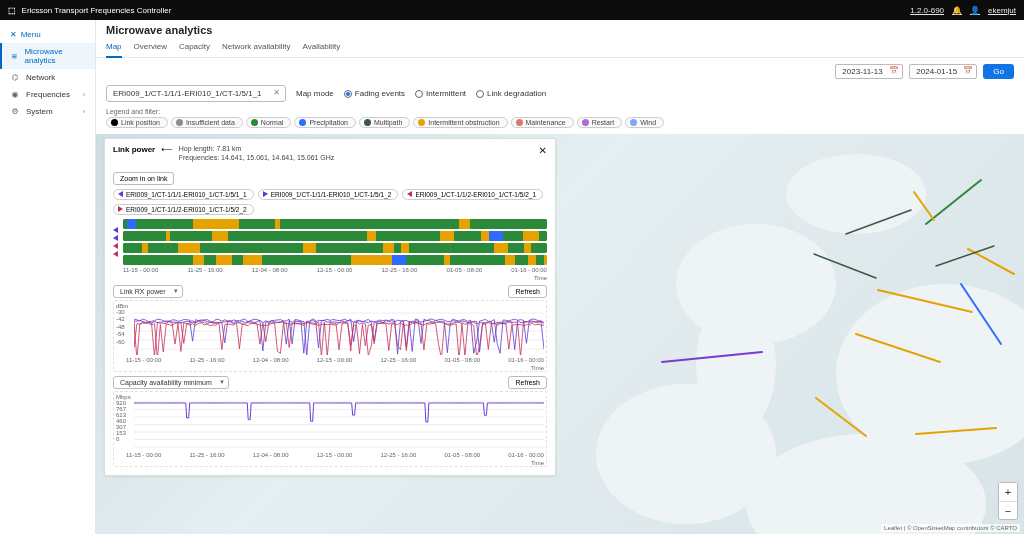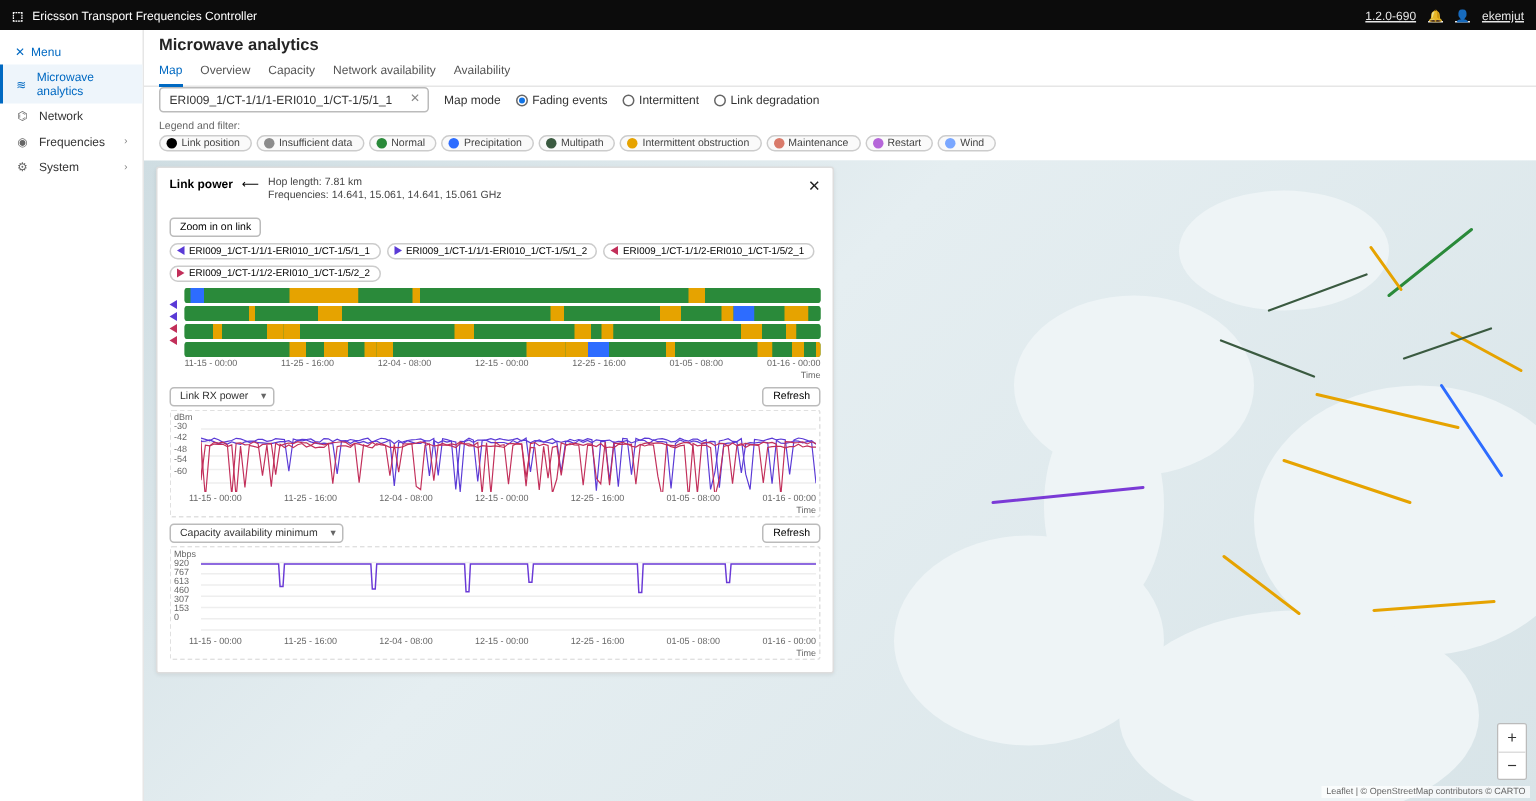--- a/index.html
+++ b/index.html
@@ -141,20 +141,26 @@
 
     <div class="tabs">
       <div class="tab active">Map</div>
       <div class="tab">Overview</div>
       <div class="tab">Capacity</div>
       <div class="tab">Network availability</div>
       <div class="tab">Availability</div>
       <div class="spacer" style="flex:1"></div>
     </div>
 
+    <div class="toolbar">
+      <span class="spacer"></span>
+      <div class="datebox">2023-11-13</div>
+      <div class="datebox">2024-01-15</div>
+      <button class="gobtn">Go</button>
+    </div>
 
     <div class="modes">
       <div class="searchbox">
         <span>ERI009_1/CT-1/1/1-ERI010_1/CT-1/5/1_1</span>
         <span class="clear">✕</span>
       </div>
       <span>Map mode</span>
       <label class="radio sel">
           <span class="dot"></span>
           <span>Fading events</span>

